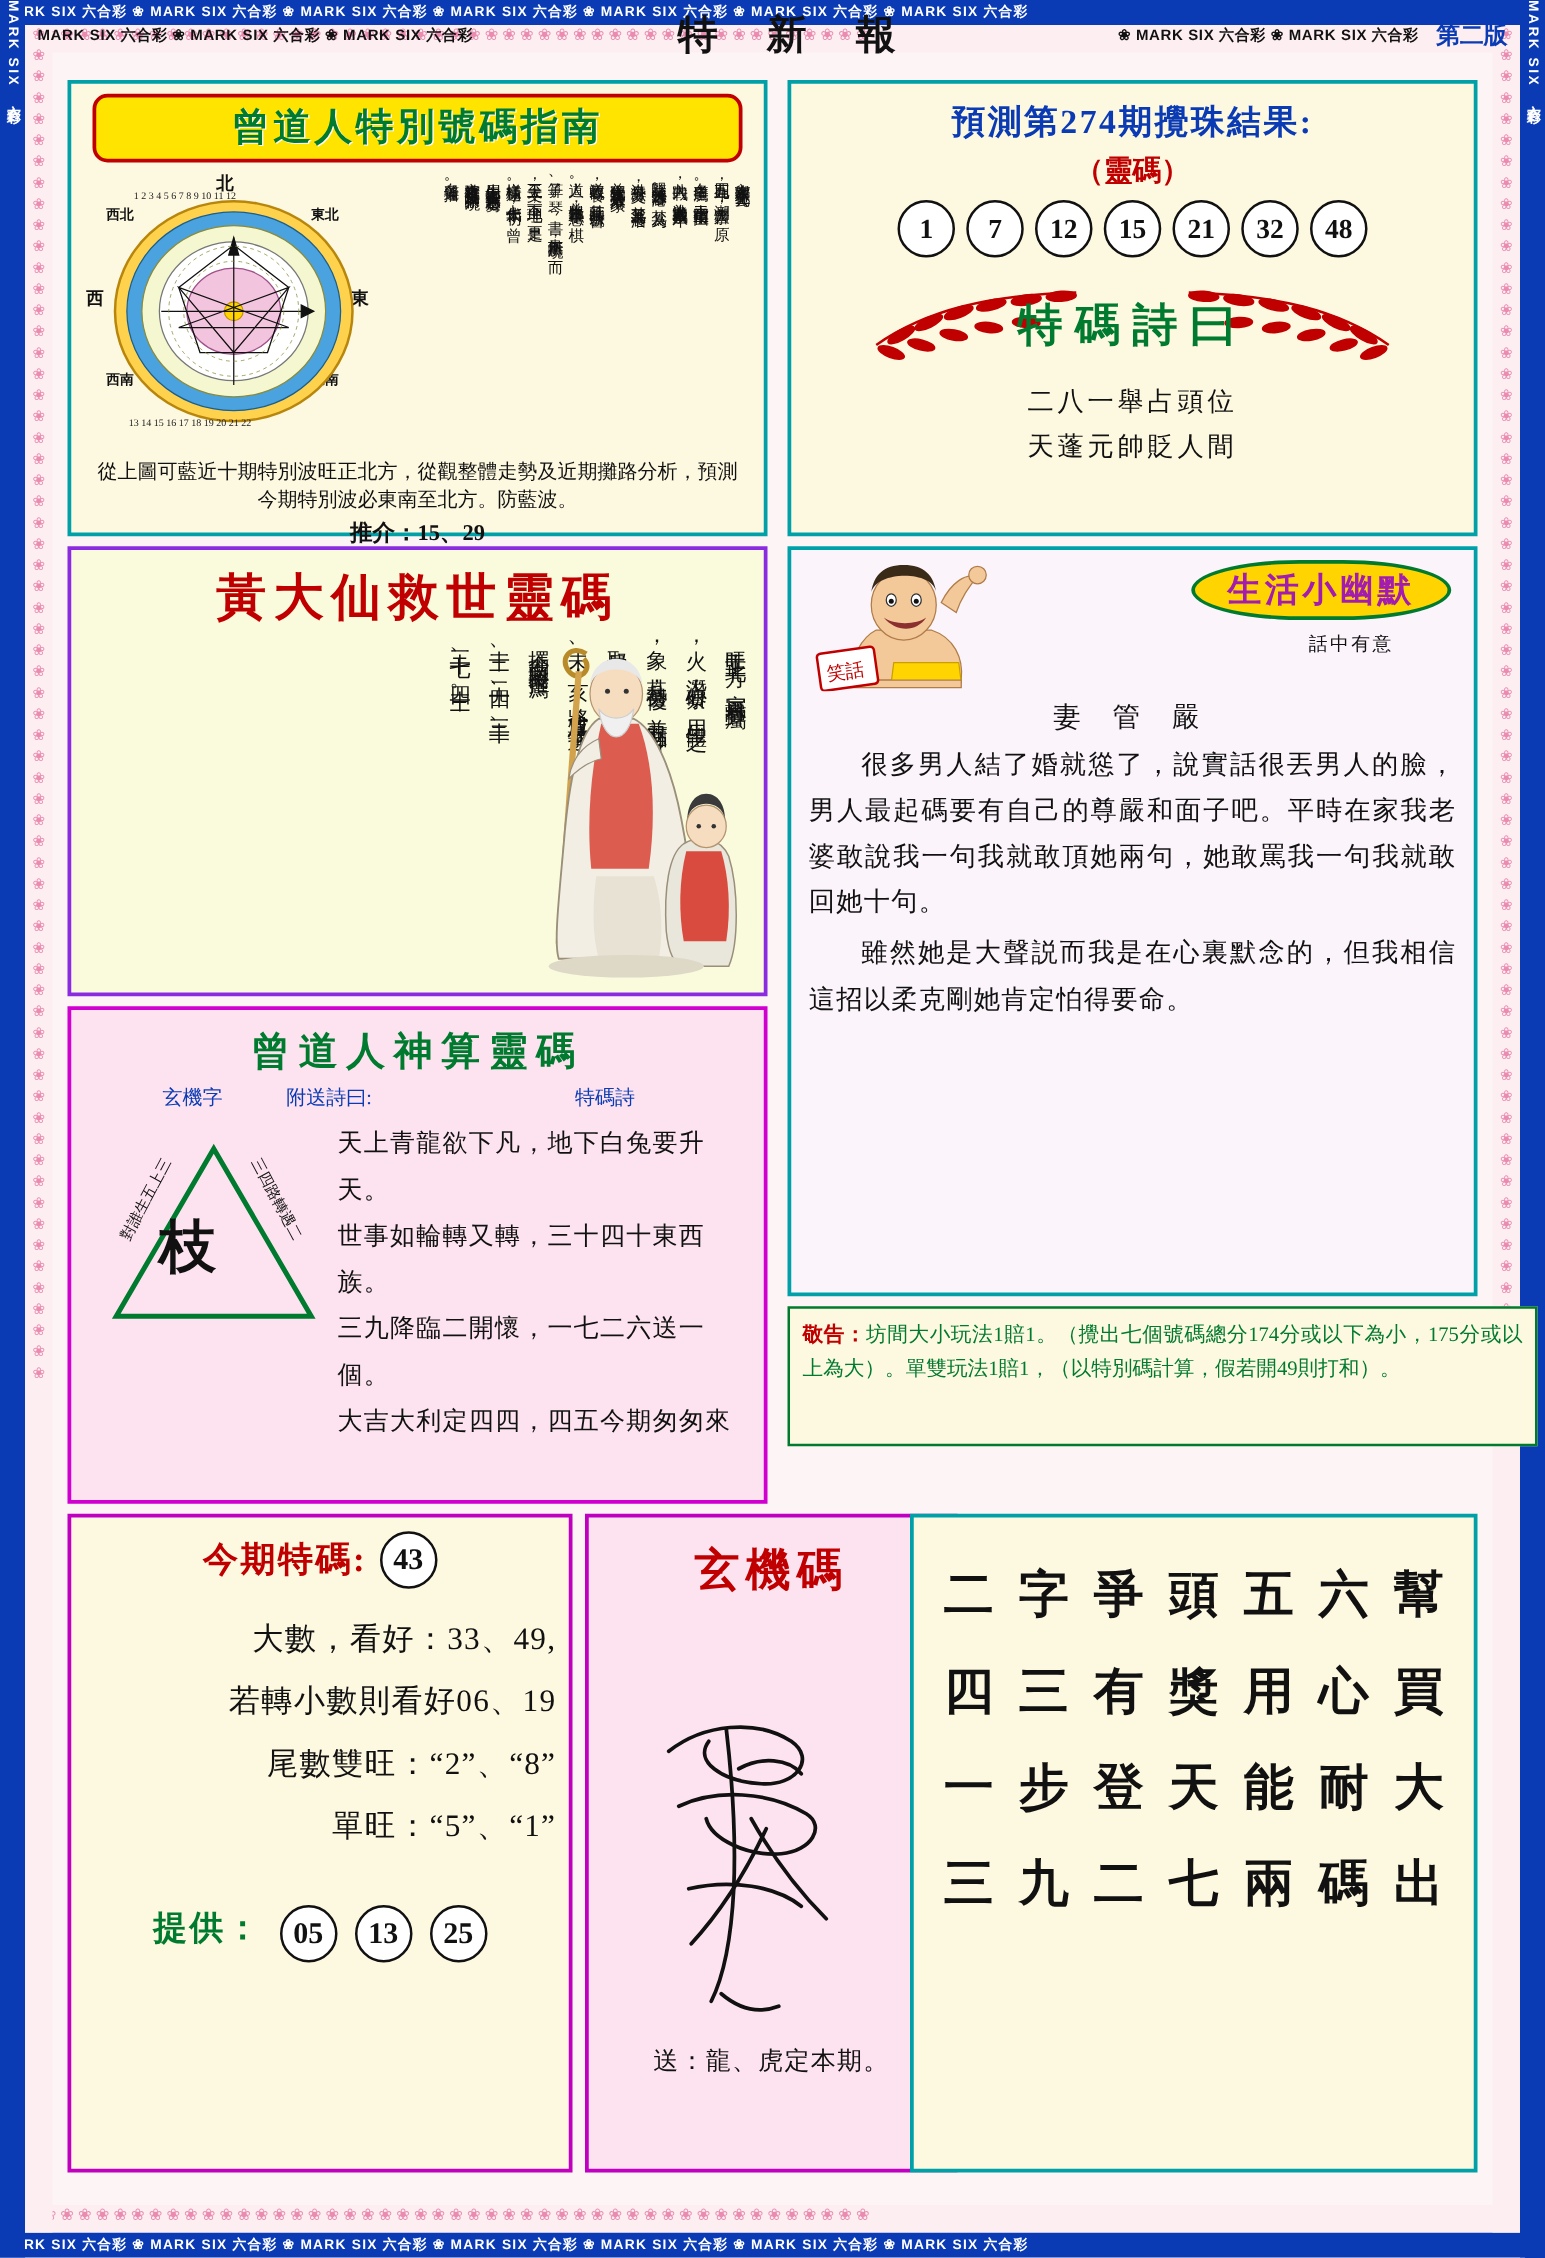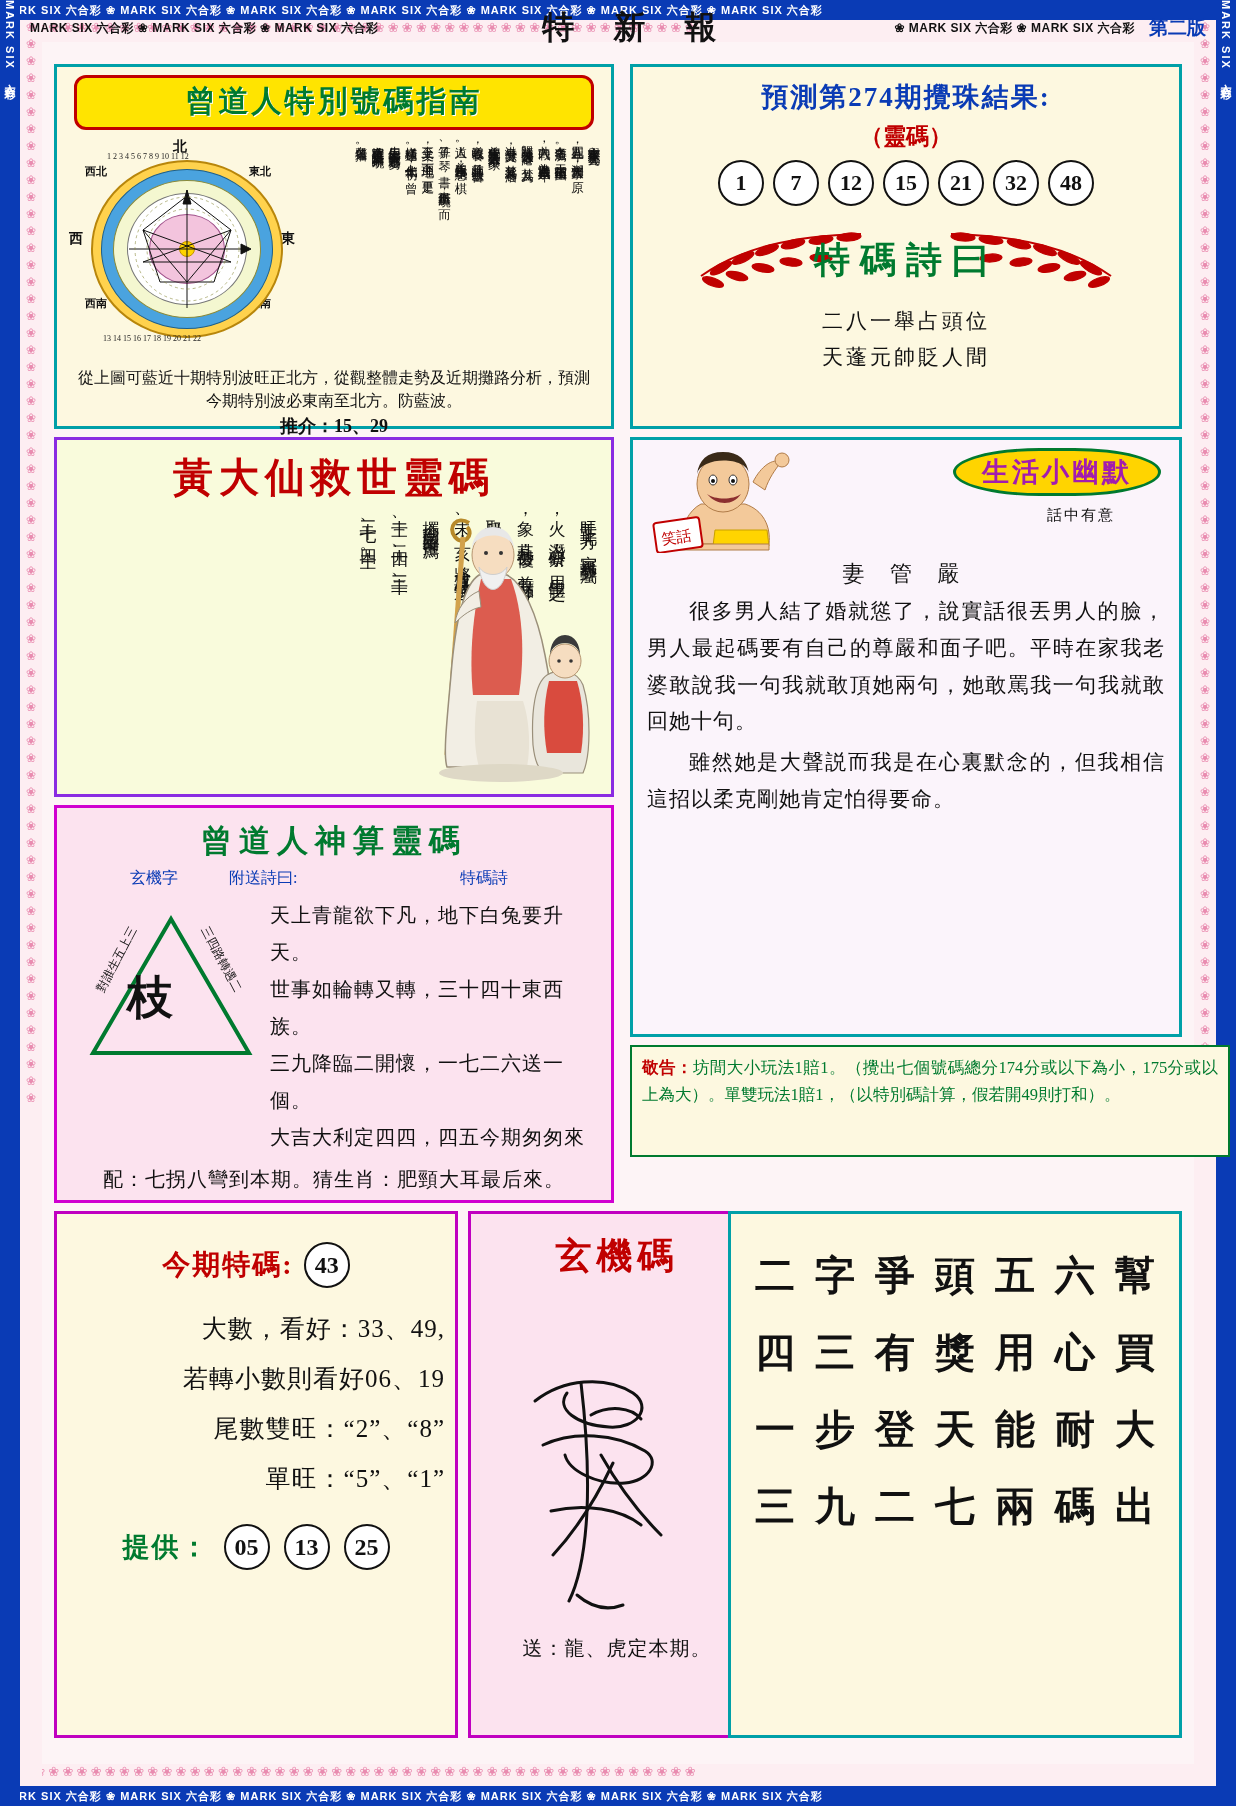--- a/index.html
+++ b/index.html
@@ -232,29 +232,29 @@
   }
   .b6-text { font-size:16.5px; line-height:1.65; color:#111; text-align:justify; }
   .b6-text .lead { color:#c00000; font-weight:bold; }
   .b6-text .grn { color:#007a2f; }
 
   
   #box7 {
     left:8px; top:1155px; width:404px; height:527px;
     border:3px solid #c000c0; background:#fdf8e0; padding:10px;
   }
-  .b7-head { display:flex; align-items:center; justify-content:center; gap:10px; margin-top:18px; }
+  .b7-head { display:flex; align-items:center; justify-content:center; gap:10px; margin-top:1px; }
   .b7-head .lbl { font-size:28px; font-weight:bold; color:#c00000; letter-spacing:2px; }
   .circ-num {
     width:46px; height:46px; border-radius:50%; border:2px solid #111;
     display:inline-flex; align-items:center; justify-content:center;
     font-size:24px; font-weight:bold; color:#111; background:#fff;
   }
   .b7-lines { margin-top:16px; font-size:25px; line-height:2.0; color:#111; letter-spacing:1px; text-align:right; }
-  .b7-prov { display:flex; align-items:center; justify-content:center; gap:14px; margin-top:20px; }
+  .b7-prov { display:flex; justify-content:center; gap:14px; margin-top:37px; }
   .b7-prov .lbl { font-size:27px; font-weight:bold; color:#007a2f; letter-spacing:2px; }
 
   
   #box8 {
     left:422px; top:1155px; width:298px; height:527px;
     border:3px solid #c000c0; background:#fce3ef; padding:10px;
   }
   .b8-title { text-align:center; font-size:36px; font-weight:bold; color:#c00000; letter-spacing:5px; margin-top:8px; }
   .b8-scribble { margin-top:24px; height:330px; }
   .b8-foot { text-align:center; font-size:20px; color:#111; letter-spacing:1px; }
@@ -518,21 +518,20 @@
           <div class="tri-side ts-l">對誰生五上三</div>
           <div class="tri-side ts-r">三四路轉遇二</div>
         </div>
         <div class="b5-right">
           <div>天上青龍欲下凡，地下白兔要升天。</div>
           <div>世事如輪轉又轉，三十四十東西族。</div>
           <div>三九降臨二開懷，一七二六送一個。</div>
           <div>大吉大利定四四，四五今期匆匆來</div>
         </div>
       </div>
-      <div class="b5-foot">配：七拐八彎到本期。猜生肖：肥頸大耳最后來。</div>
     </div>
 
     <div class="box" id="box6">
       <div class="b6-text">
         <span class="lead">敬告：</span><span class="grn">坊間大小玩法1賠1。（攪出七個號碼總分174分或以下為小，175分或以上為大）。單雙玩法1賠1，（以特別碼計算，假若開49則打和）。</span>
       </div>
     </div>
 
     <div class="box" id="box7">
       <div class="b7-head">

